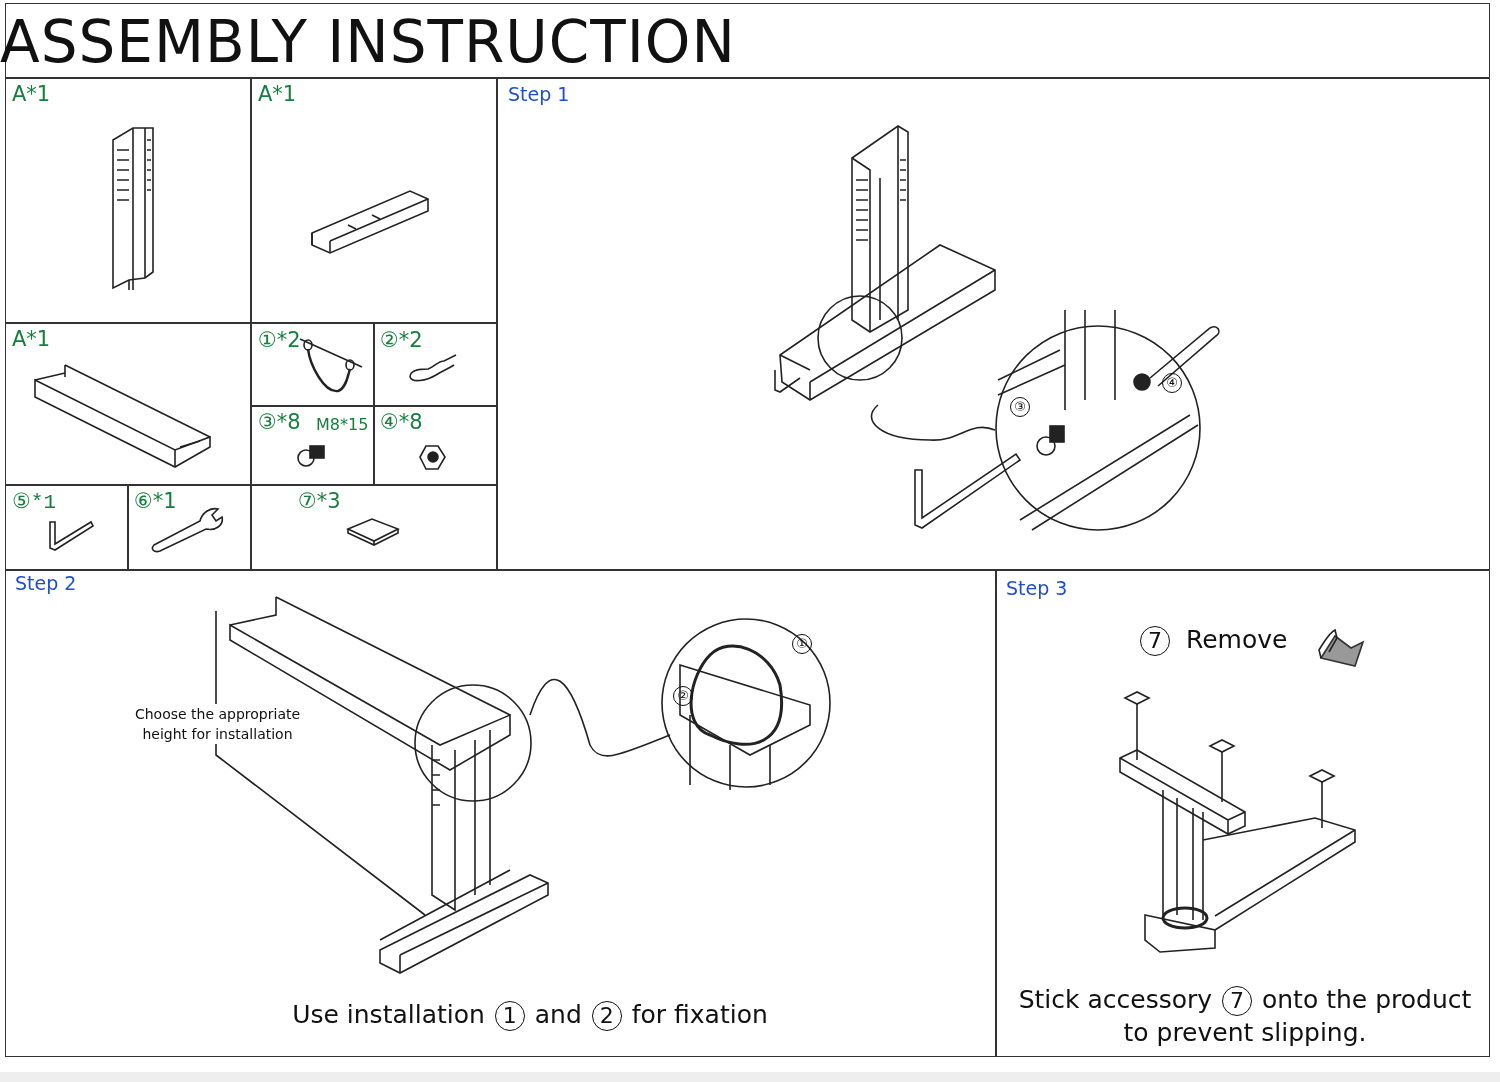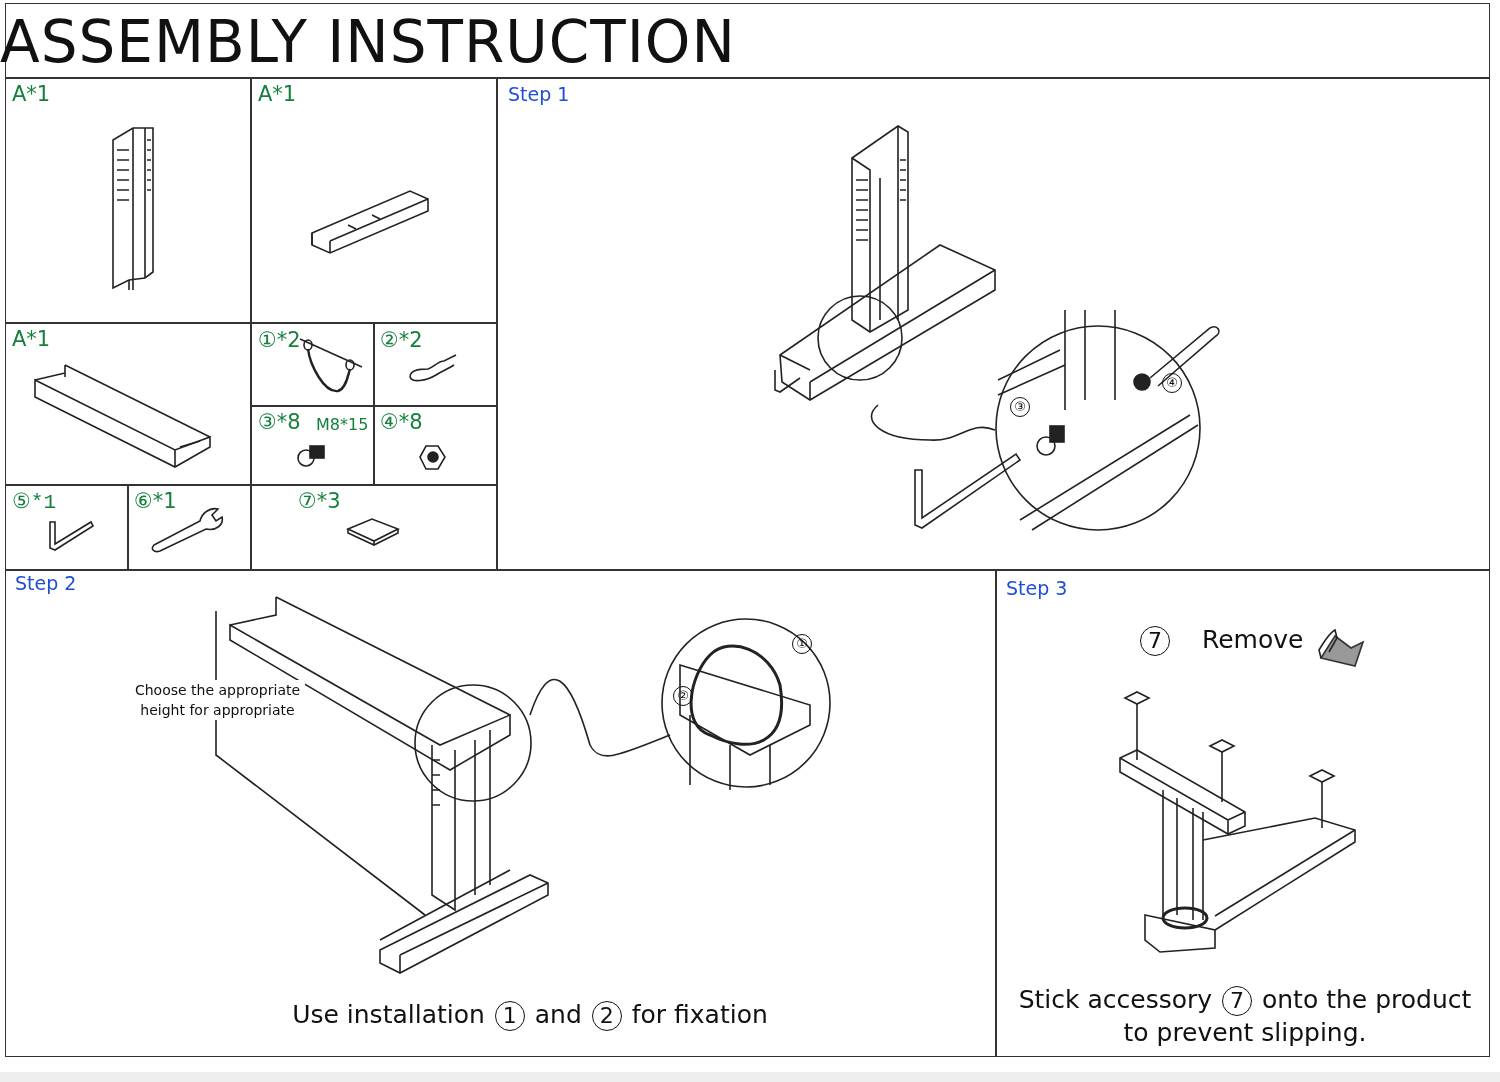--- a/index.html
+++ b/index.html
@@ -7,21 +7,21 @@
   .frame{position:absolute;left:5px;top:3px;width:1485px;height:1054px;border:1.5px solid #333;box-sizing:border-box;}
   .title{position:absolute;left:0;top:8px;width:1500px;text-align:left;font-size:58px;letter-spacing:1px;color:#111;}
   .hline{position:absolute;background:#333;height:1.5px;}
   .vline{position:absolute;background:#333;width:1.5px;}
   .lbl{position:absolute;font-size:21px;color:#15803d;}
   .lbl.small{font-size:16px;}
   .step{position:absolute;font-size:19px;color:#1d4ed8;}
   .caption{position:absolute;font-size:25px;text-align:center;color:#111;}
   .circ{display:inline-block;width:28px;height:28px;border:1.6px solid #111;border-radius:50%;text-align:center;line-height:28px;font-size:22px;vertical-align:middle;margin:0 2px;}
   .circ.sm{width:18px;height:18px;line-height:18px;font-size:13px;border-width:1.2px;}
-  .note{position:absolute;font-size:14px;line-height:20px;text-align:center;background:#fff;}
+  .note{position:absolute;font-size:14px;line-height:20px;text-align:center;background:#fff;margin-top:24px;}
   svg{position:absolute;overflow:visible;}
   svg *{fill:none;stroke:#222;stroke-width:1.6;}
   .bottom-bar{position:absolute;left:0;top:1072px;width:1500px;height:10px;background:#eee;}
 </style>
 </head>
 <body>
 
 <div class="frame"></div>
 <div class="title">ASSEMBLY INSTRUCTION</div>
 
@@ -138,34 +138,34 @@
   <path d="M320 120 C340 60 360 80 380 150 C390 170 410 160 460 140"></path>
   <circle cx="536" cy="108" r="84"></circle>
   <path d="M470 70 L600 110 L600 130 L540 160 L470 120 Z"></path>
   <path d="M480 120 L480 190 M520 150 L520 195 M560 150 L560 190"></path>
   <path d="M500 60 C480 80 470 130 500 140 C540 160 580 150 570 90 C560 55 520 40 500 60" style="stroke-width:3"></path>
 </svg>
 <div class="circ sm" style="position:absolute;left:790px;top:634px;">①</div>
 <div class="circ sm" style="position:absolute;left:671px;top:686px;">②</div>
 <div class="note" style="left:130px;top:680px;width:175px;">
   <div>Choose the appropriate</div>
-  <div>height for appropriate</div>
+  <div>height for installation</div>
 </div>
 <div class="caption" style="left:200px;top:1000px;width:660px;">
   <span>Use installation</span>
   <span class="circ">1</span>
   <span>and</span>
   <span class="circ">2</span>
   <span>for fixation</span>
 </div>
 
 <div class="step" style="left:1006px;top:577px;">Step 3</div>
 <div class="caption" style="left:1138px;top:625px;">
   <span class="circ">7</span>
-  <span style="margin-left:22px;">Remove</span>
+  <span style="margin-left:6px;">Remove</span>
 </div>
 <svg style="left:1315px;top:628px;" width="50" height="42" viewBox="0 0 50 42">
   <path d="M20 8 L36 20 L48 14 L40 38 L6 30 Z" style="fill:#999;stroke:#333"></path>
   <path d="M6 30 L4 22 C10 12 16 4 20 2 L22 10 L14 24"></path>
 </svg>
 <svg style="left:1115px;top:690px;" width="245" height="270" viewBox="0 0 245 270">
   <path d="M10 8 L22 2 L34 8 L22 14 Z"></path>
   <path d="M95 56 L107 50 L119 56 L107 62 Z"></path>
   <path d="M195 86 L207 80 L219 86 L207 92 Z"></path>
   <path d="M22 14 L22 70 M107 62 L107 112 M207 92 L207 138"></path>

